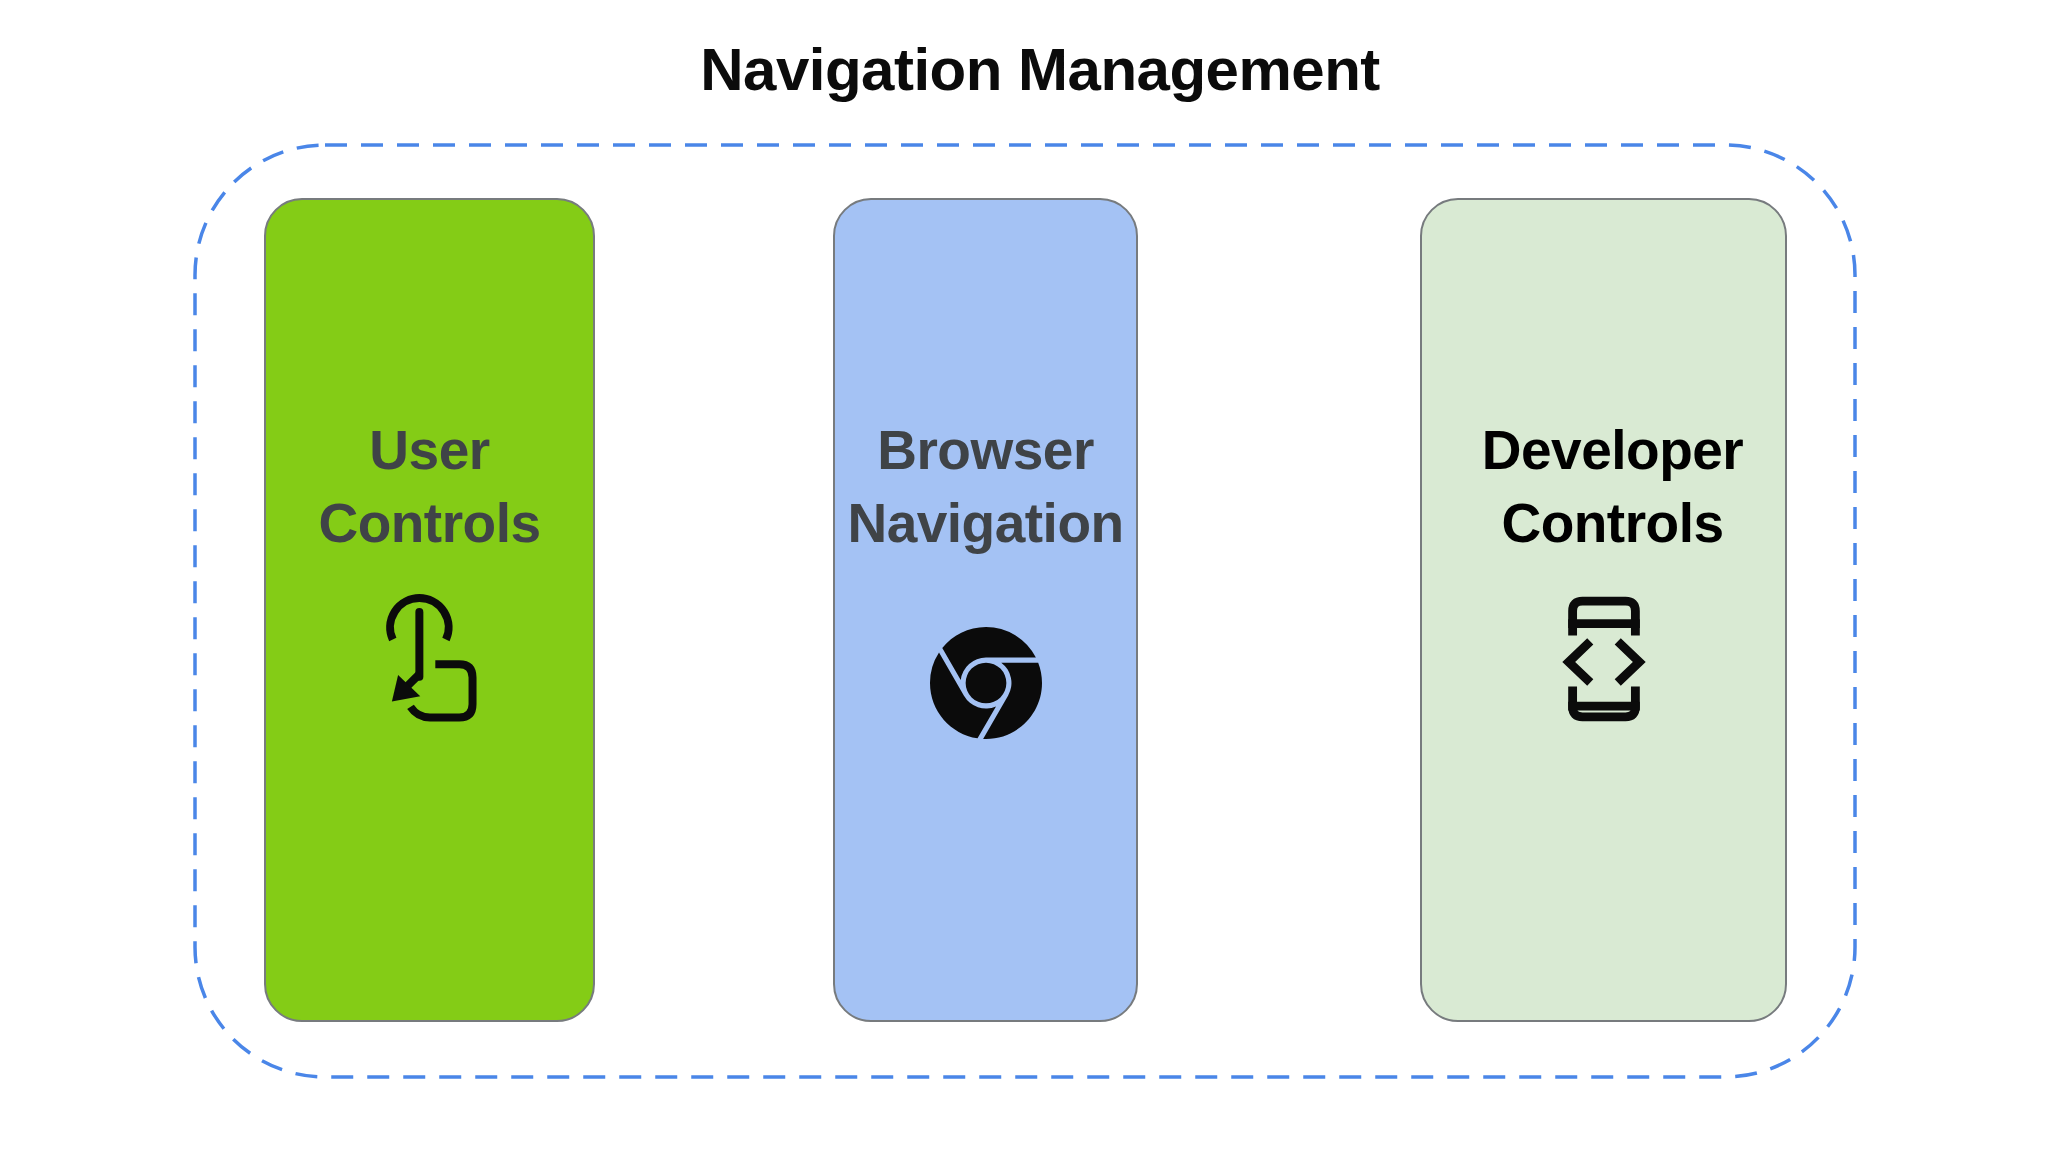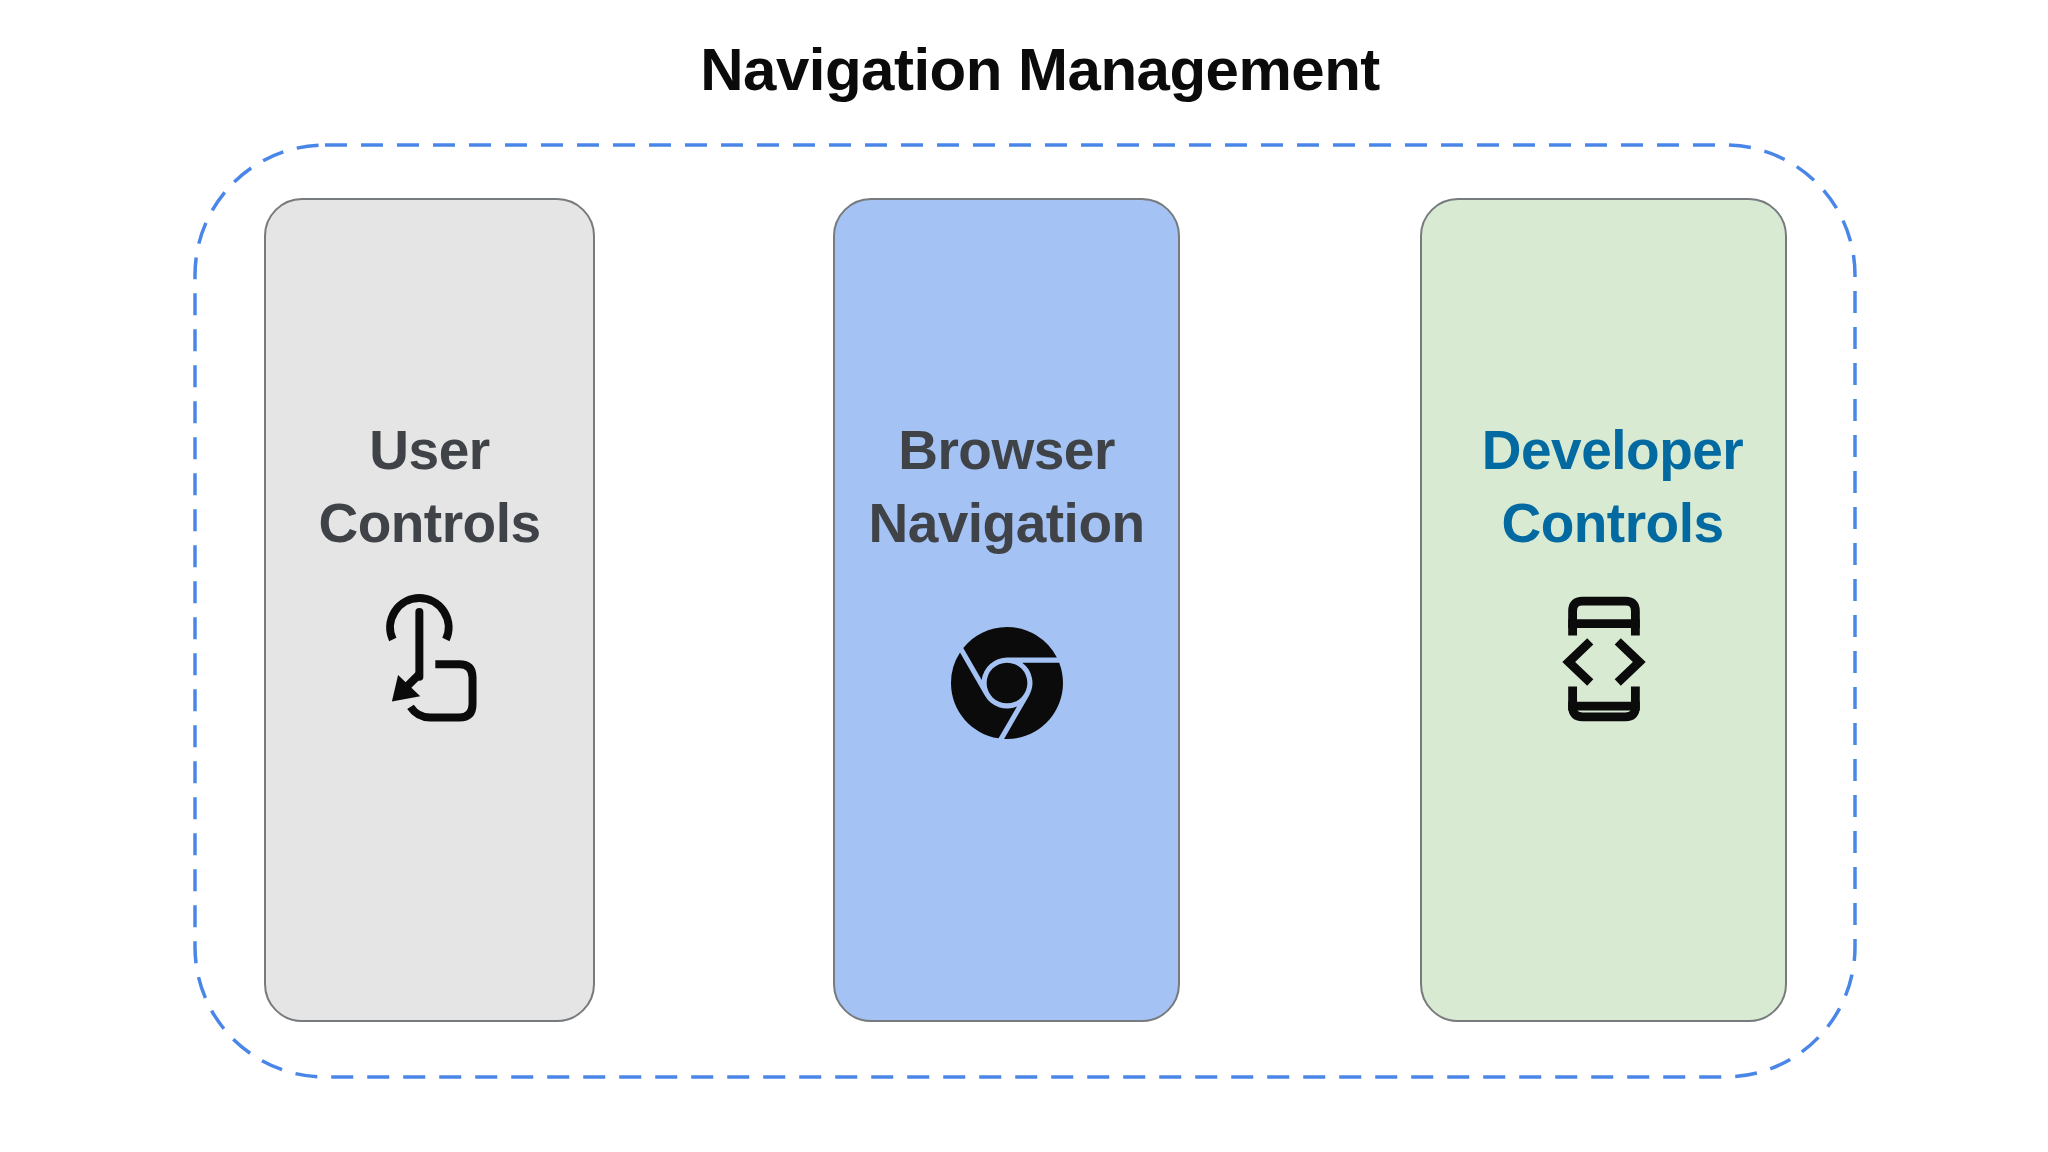--- a/index.html
+++ b/index.html
@@ -32,21 +32,21 @@
   .card{
     position:absolute;
     top:198px;height:824px;
     box-sizing:border-box;
     border:2px solid #777b7e;
     border-radius:38px;
     display:flex;flex-direction:column;align-items:center;
     padding-top:214px;
   }
   .card-1{left:264px;width:331px;}
-  .card-2{left:833px;width:347px;gap:24px;}
+  .card-2{left:833px;width:305px;gap:24px;}
   .card-3{left:1420px;width:367px;}
   .card-label{
     text-align:center;
     font-size:55px;line-height:73px;
     font-weight:700;
     letter-spacing:-0.5px;
   }
   .card-label span{display:block;}
   .icon-box{
     margin-top:29px;
@@ -59,21 +59,21 @@
 <body>
 
 <div>
 
   <h1 class="title" style="color: rgb(11, 11, 11);">Navigation Management</h1>
 
   <svg class="dashed-box" viewBox="0 0 1664 936">
     <rect x="2" y="2" width="1660" height="932" rx="130" style="stroke: rgb(74, 134, 232);"></rect>
   </svg>
 
-  <div class="card card-1" style="background-color: #e5e5e5; border-color: rgb(119, 123, 126);">
+  <div class="card card-1" style="background-color: #84cc16; border-color: rgb(119, 123, 126);">
     <div class="card-label" style="color: rgb(63, 67, 71);">
       <span>User</span>
       <span>Controls</span>
     </div>
     <div class="icon-box" style="color: rgb(11, 11, 11);">
       <svg width="112" height="140" viewBox="0 0 126 158" fill="none">
         <path d="M 21,57 A 33,33 0 1 1 81,57" stroke="currentColor" stroke-width="9"></path>
         <path d="M 51,26 V 99" stroke="currentColor" stroke-width="9" stroke-linecap="round"></path>
         <path d="M 51,96 L 34,113" stroke="currentColor" stroke-width="9"></path>
         <polygon points="20,127 27,97 52,121" fill="currentColor"></polygon>
@@ -88,21 +88,21 @@
       <span>Navigation</span>
     </div>
     <div class="icon-box" style="color: rgb(11, 11, 11);">
       <svg width="112" height="112" viewBox="0 0 24 24" fill="currentColor">
         <path d="M12 0C8.21 0 4.831 1.757 2.632 4.501l3.953 6.848A5.454 5.454 0 0 1 12 6.545h10.691A12 12 0 0 0 12 0zM1.931 5.47A11.943 11.943 0 0 0 0 12c0 6.012 4.42 10.991 10.189 11.864l3.953-6.847a5.45 5.45 0 0 1-6.865-2.29zm13.342 2.166a5.446 5.446 0 0 1 1.45 7.09l.002.001h-.002l-5.344 9.257c.206.01.413.016.621.016 6.627 0 12-5.373 12-12 0-1.54-.29-3.011-.818-4.364zM12 16.364a4.364 4.364 0 1 1 0-8.728 4.364 4.364 0 0 1 0 8.728Z"></path>
       </svg>
     </div>
   </div>
 
   <div class="card card-3" style="background-color: rgb(217, 234, 211); border-color: rgb(119, 123, 126);">
-    <div class="card-label" style="color: #0369a1; margin-left: 18px;">
+    <div class="card-label" style="color: #000000; margin-left: 18px;">
       <span>Developer</span>
       <span>Controls</span>
     </div>
     <div class="icon-box" style="color: rgb(11, 11, 11);">
       <svg width="102" height="126" viewBox="0 0 104 128" fill="none" stroke="currentColor" stroke-width="9">
         <path d="M 20,40 V 15 Q 20,5 30,5 H 74 Q 84,5 84,15 V 40"></path>
         <path d="M 15.5,28 H 88.5"></path>
         <path d="M 38,46 L 16,67 L 38,88"></path>
         <path d="M 66,46 L 88,67 L 66,88"></path>
         <path d="M 20,92 V 113 Q 20,123 30,123 H 74 Q 84,123 84,113 V 92"></path>

